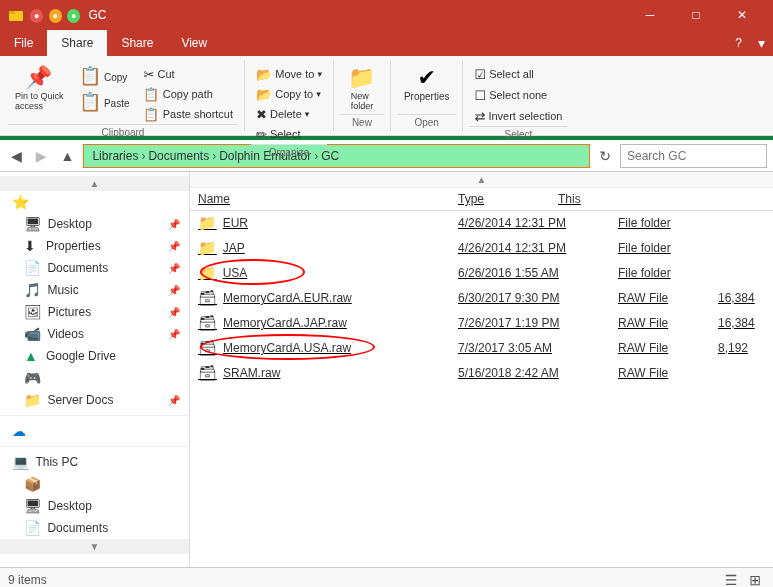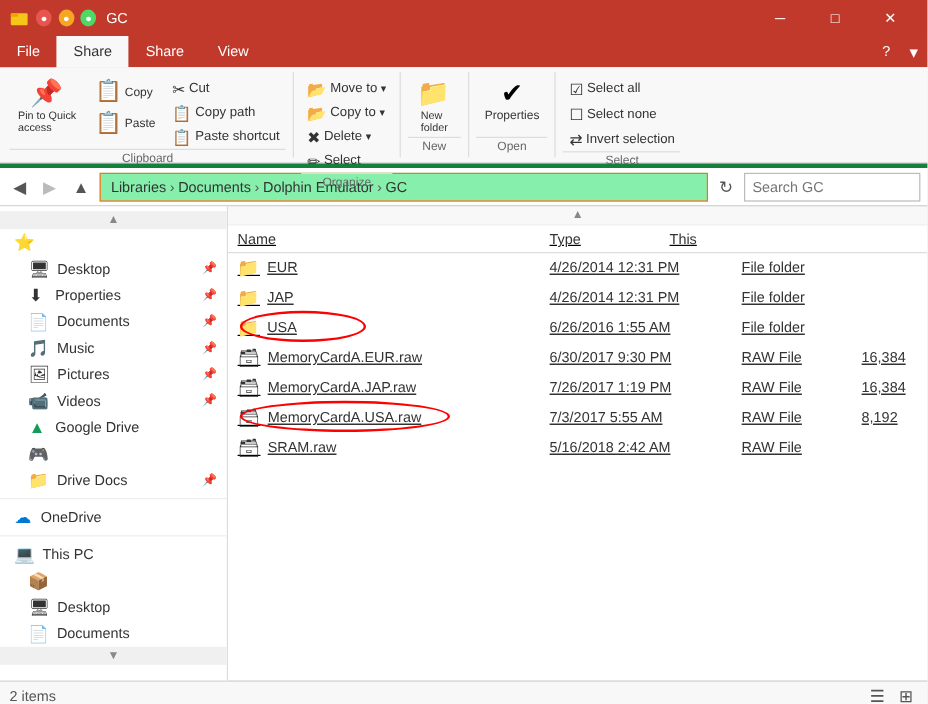--- a/index.html
+++ b/index.html
@@ -387,30 +387,29 @@
       </div>
       <div class="sidebar-item indented">
         <span class="item-icon" style="color:#0F9D58;">▲</span>
         <span class="item-label">Google Drive</span>
       </div>
       <div class="sidebar-item indented">
         <span class="item-icon">🎮</span>
       </div>
       <div class="sidebar-item indented">
         <span class="item-icon">📁</span>
-        <span class="item-label">Drive Docs</span>
+        <span class="item-label">Server Docs</span>
         <span class="pin-icon">📌</span>
       </div>
     </div>
 
     <hr class="sidebar-divider">
 
     <div class="sidebar-item">
       <span class="item-icon" style="color:#0078D4;">☁</span>
-      <span class="item-label">OneDrive</span>
     </div>
 
     <hr class="sidebar-divider">
 
     <div class="sidebar-item">
       <span class="item-icon">💻</span>
       <span class="item-label">This PC</span>
     </div>
     <div class="sidebar-item indented">
       <span class="item-icon">📦</span>
@@ -489,39 +488,39 @@
         <div class="col-date">7/26/2017 1:19 PM</div>
         <div class="col-type">RAW File</div>
         <div class="col-size">16,384</div>
       </div>
 
       <div class="file-row" style="position:relative;">
         <div class="col-name">
           <span class="file-icon">🗃</span>
           <span>MemoryCardA.USA.raw</span>
         </div>
-        <div class="col-date">7/3/2017 5:55 AM</div>
+        <div class="col-date">7/3/2017 3:05 AM</div>
         <div class="col-type">RAW File</div>
         <div class="col-size">8,192</div>
 
         <div style="position:absolute;left:10px;top:-2px;width:175px;height:26px;border:2px solid red;border-radius:50%;pointer-events:none;"></div>
       </div>
 
       <div class="file-row">
         <div class="col-name">
           <span class="file-icon">🗃</span>
           <span>SRAM.raw</span>
         </div>
         <div class="col-date">5/16/2018 2:42 AM</div>
         <div class="col-type">RAW File</div>
         <div class="col-size"></div>
       </div>
     </div>
   </div>
 </div>
 
 <div class="status-bar">
-  <span>2 items</span>
+  <span>9 items</span>
   <div class="status-right">
     <button class="view-btn" title="Details">☰</button>
     <button class="view-btn" title="Large icons">⊞</button>
   </div>
 </div>
 
 </body></html>

